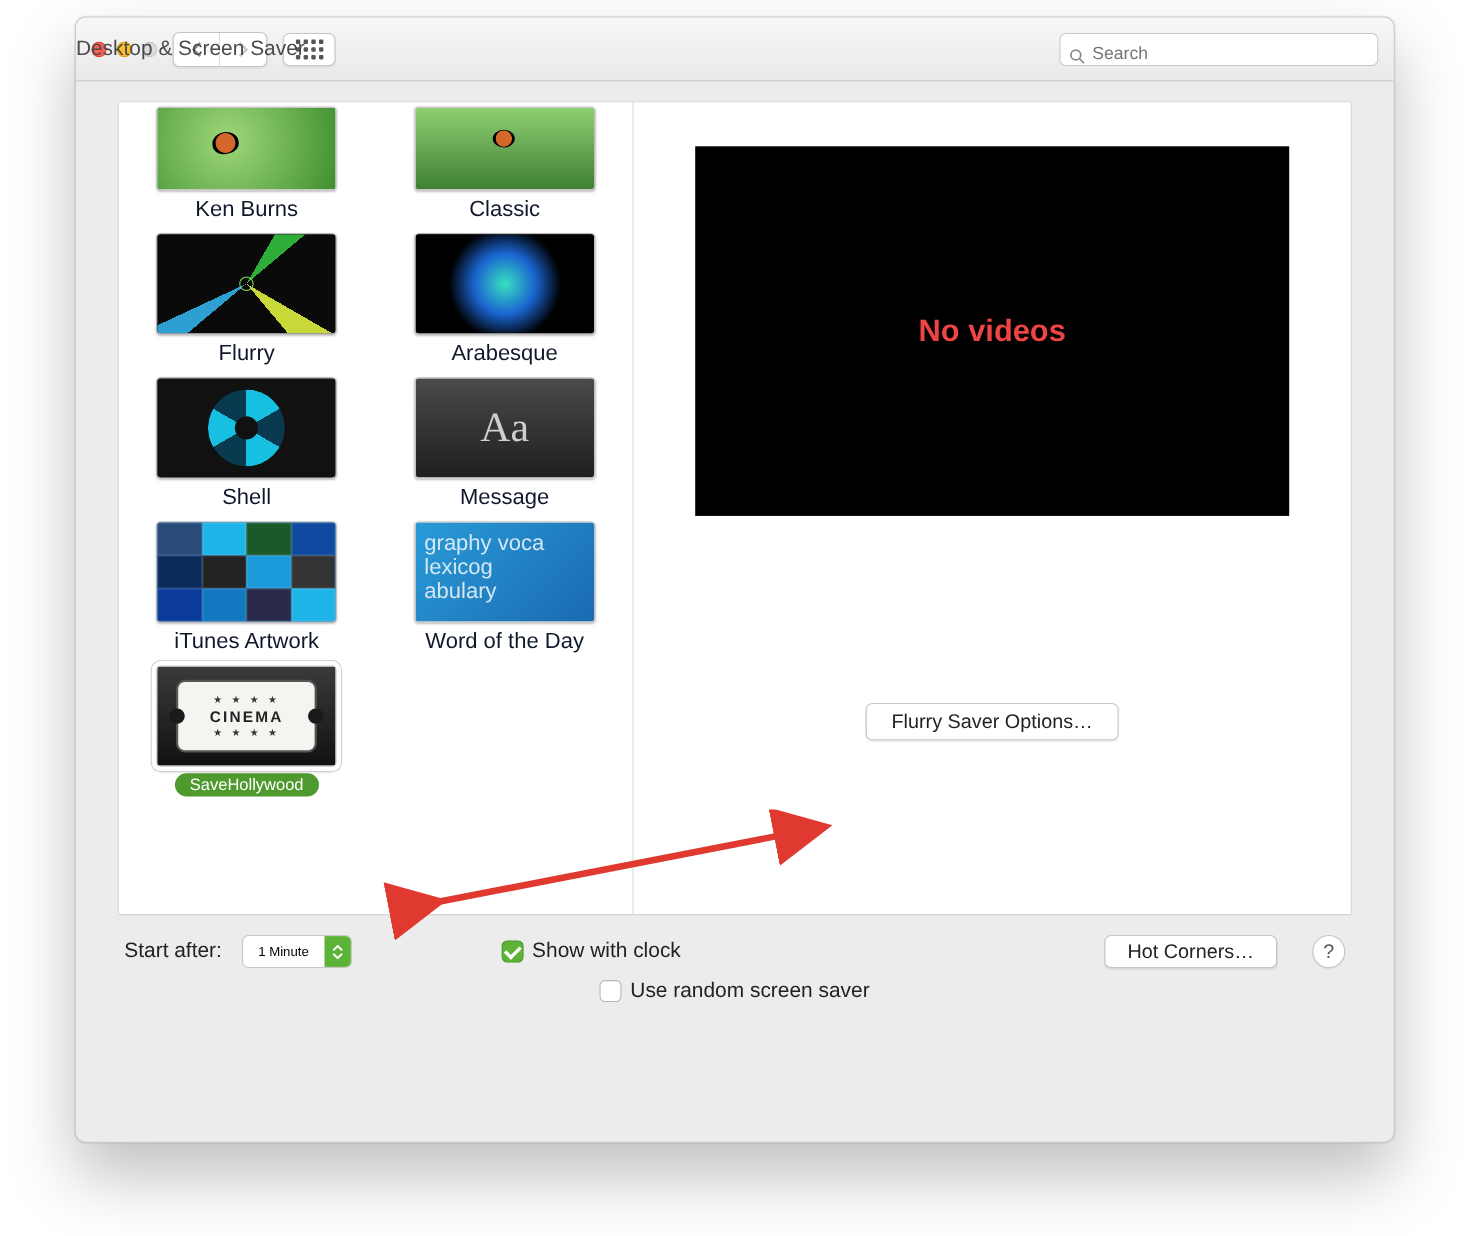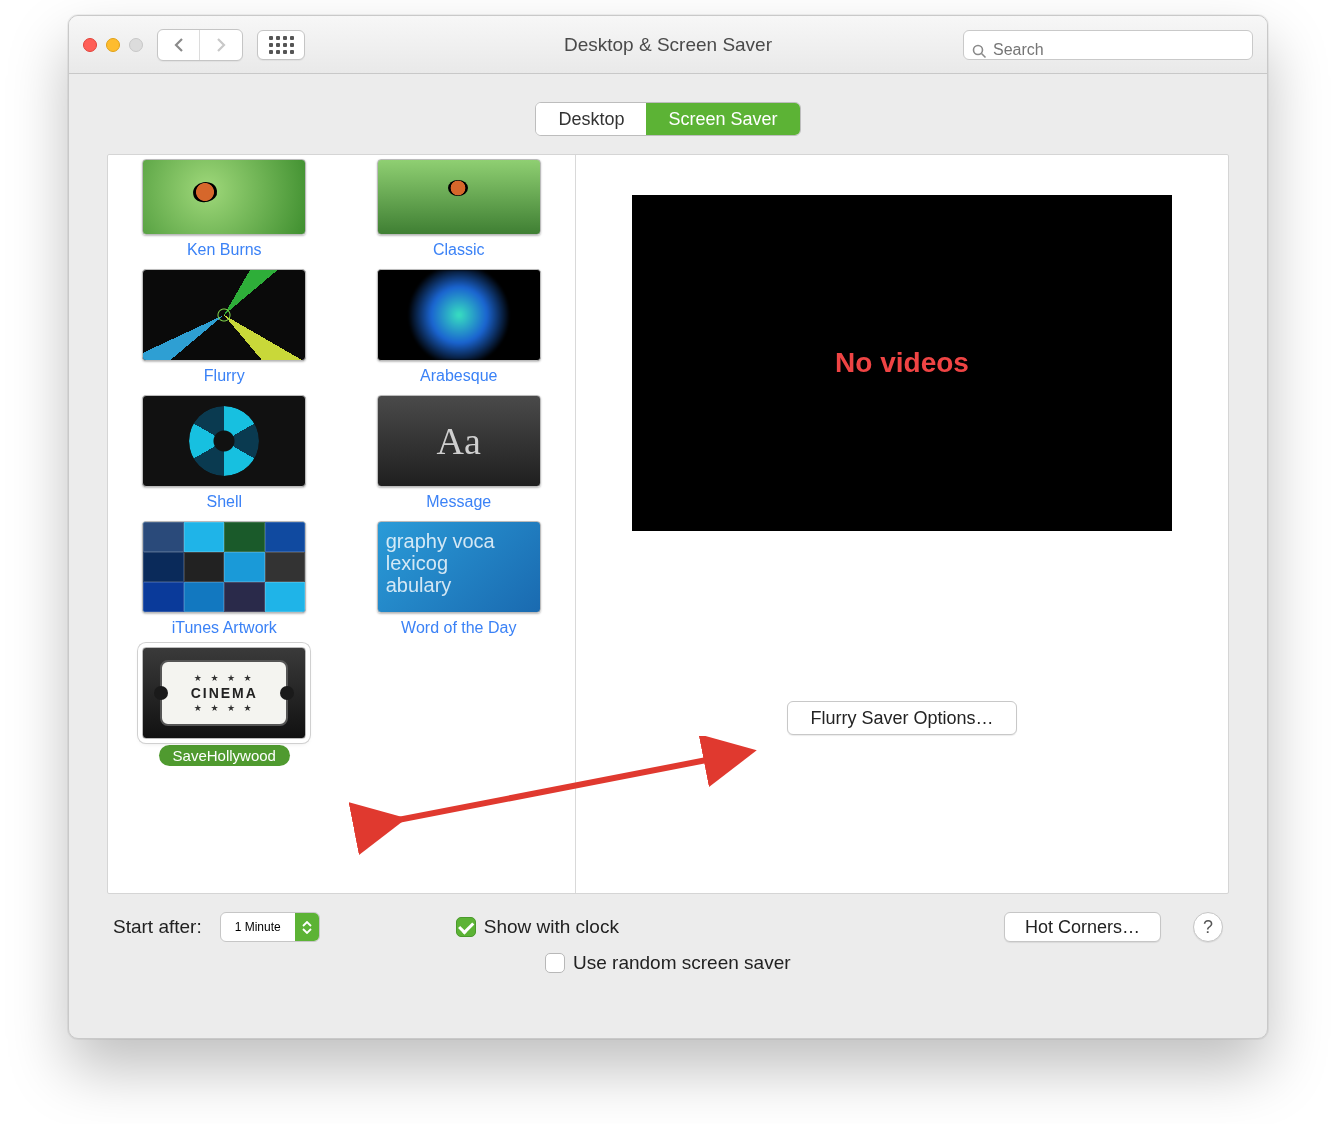--- a/index.html
+++ b/index.html
@@ -31,21 +31,21 @@
     margin-left:14px; display:flex;
     border:1px solid #c5c5c5; border-radius:6px; overflow:hidden; background:#fff;
     box-shadow:0 1px 1px rgba(0,0,0,.05);
   }
   .nav-btn{width:42px;height:30px;display:flex;align-items:center;justify-content:center;color:#8a8a8a;}
   .nav-btn:first-child{border-right:1px solid #dcdcdc;}
   .grid-btn{width:48px;height:30px;align-items:center;justify-content:center;color:#555;}
   .dots{display:grid;grid-template-columns:repeat(4,4px);gap:3px;}
   .dots i{width:4px;height:4px;background:#555;border-radius:1px;display:block;}
 
-  .title{position:absolute;left:0;right:0;text-align:center;font-size:19px;color:#4a4a4a;pointer-events:none;}
+  .title{position:absolute;left:0;right:0;text-align:left;font-size:19px;color:#4a4a4a;pointer-events:none;}
 
   .search{
     margin-left:auto; width:290px; height:30px; background:#fff;
     border:1px solid #c9c9c9; border-radius:6px; display:flex; align-items:flex-end; padding:0 8px; gap:6px;
   }
   .search svg{flex:none;}
   .search input{border:0;outline:0;font-size:16px;width:100%;color:#333;background:transparent;}
 
   
   .tabs-row{display:flex;justify-content:center;padding-top:28px;}
@@ -58,21 +58,21 @@
   .panel{
     height:740px; background:#fff; border:1px solid #d5d5d5; border-radius:2px;
     display:flex;
   }
   .list-pane{width:468px;border-right:1px solid #d9d9d9;overflow:hidden;padding:4px 14px;}
   .grid{display:grid;grid-template-columns:1fr 1fr;gap:10px 30px;}
 
   .item{display:flex;flex-direction:column;align-items:center;gap:6px;}
   .thumb{width:164px;height:92px;border-radius:4px;border:1px solid #bbb;box-shadow:0 1px 2px rgba(0,0,0,.25);position:relative;overflow:hidden;}
   .thumb.firstrow{height:76px;}
-  .ilabel{font-size:16px;color:#3b82f6;}
+  .ilabel{font-size:20px;color:#0f172a;}
   .ilabel.pill{background:#4f9a2f;color:#fff;border-radius:11px;padding:2px 14px;font-size:15px;}
   .item.selected .thumb{outline:4px solid #fff;box-shadow:0 0 0 5px #d0d0d0,0 2px 6px rgba(0,0,0,.3);}
 
   
   .th-kenburns{background:radial-gradient(circle at 40% 40%,#9fd87a,#3f8f2f);}
   .th-kenburns::after{content:"";position:absolute;left:50px;top:22px;width:24px;height:20px;background:radial-gradient(circle,#d6672b 55%,#000 60%);border-radius:50% 50% 45% 45%;transform:rotate(-10deg);}
   .th-classic{background:linear-gradient(#8fcf72,#3f7f33);}
   .th-classic::after{content:"";position:absolute;left:70px;top:20px;width:20px;height:16px;background:radial-gradient(circle,#d6672b 55%,#000 60%);border-radius:50%;}
   .th-flurry{background:#0a0a0a;}
   .th-flurry::before{content:"";position:absolute;inset:0;background:
@@ -173,26 +173,20 @@
     <div class="title">Desktop &amp; Screen Saver</div>
     <div class="search">
       <svg width="15" height="15" viewBox="0 0 15 15">
           <circle cx="6" cy="6" r="4.5" fill="none" stroke="#8a8a8a" stroke-width="1.6"></circle>
           <line x1="9.5" y1="9.5" x2="13.5" y2="13.5" stroke="#8a8a8a" stroke-width="1.6"></line>
         </svg>
       <input placeholder="Search" style="">
     </div>
   </div>
 
-  <div class="tabs-row">
-    <div class="segment">
-      <div class="seg-btn">Desktop</div>
-      <div class="seg-btn active">Screen Saver</div>
-    </div>
-  </div>
 
   <div class="panel-wrap">
     <div class="panel">
 
       <div class="list-pane">
         <div class="grid">
           <div class="item">
             <div class="thumb firstrow th-kenburns"></div>
             <div class="ilabel">Ken Burns</div>
           </div>

